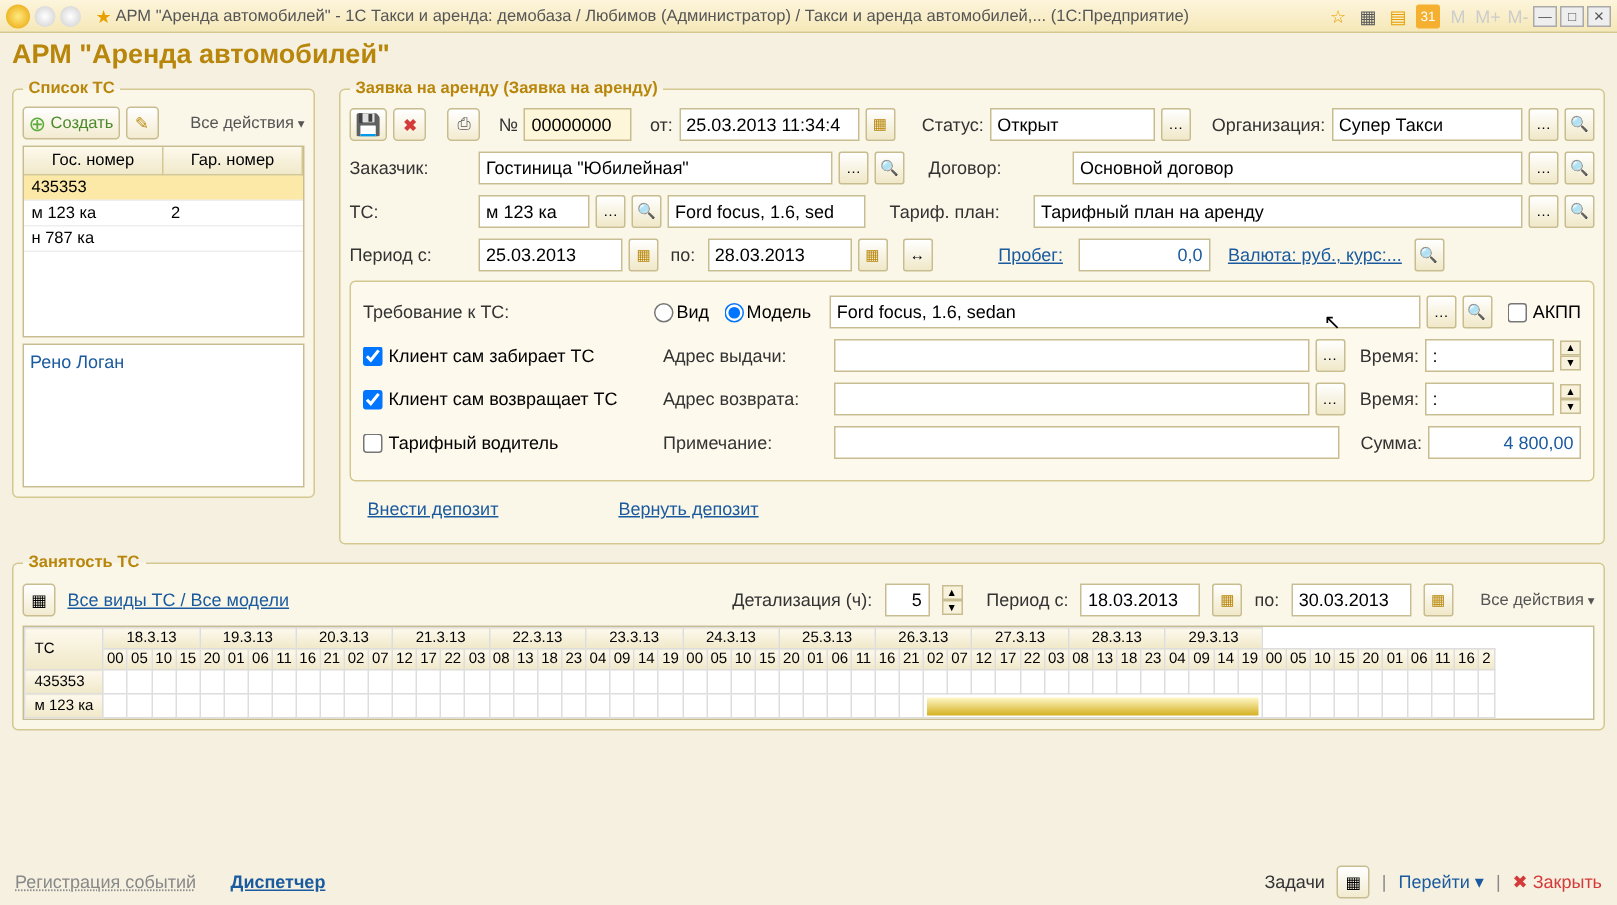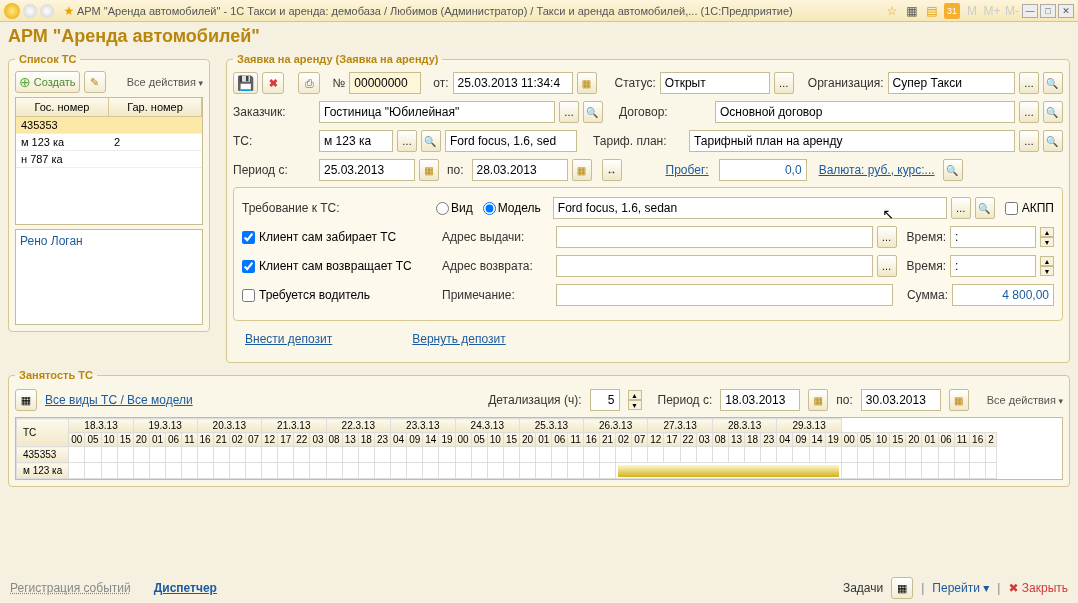--- a/index.html
+++ b/index.html
@@ -269,21 +269,21 @@
               </span>
             <span class="spin">
                 <span>▲</span>
                 <span>▼</span>
               </span>
           </div>
 
           <div class="form-row">
             <label class="chk" style="width:196px">
                 <input type="checkbox" style=""> 
-                <span>Требуется водитель</span>
+                <span>Тарифный водитель</span>
               </label>
             <span class="lbl" style="width:110px">Примечание:</span>
             <span class="fld" style="flex:1">
                 <input style="">
               </span>
             <span class="lbl" style="margin-left:10px">Сумма:</span>
             <span class="fld num-right" style="width:102px">
                 <input class="num-right" style="text-align: right; color: rgb(26, 90, 158);" value="4 800,00">
               </span>
           </div>

